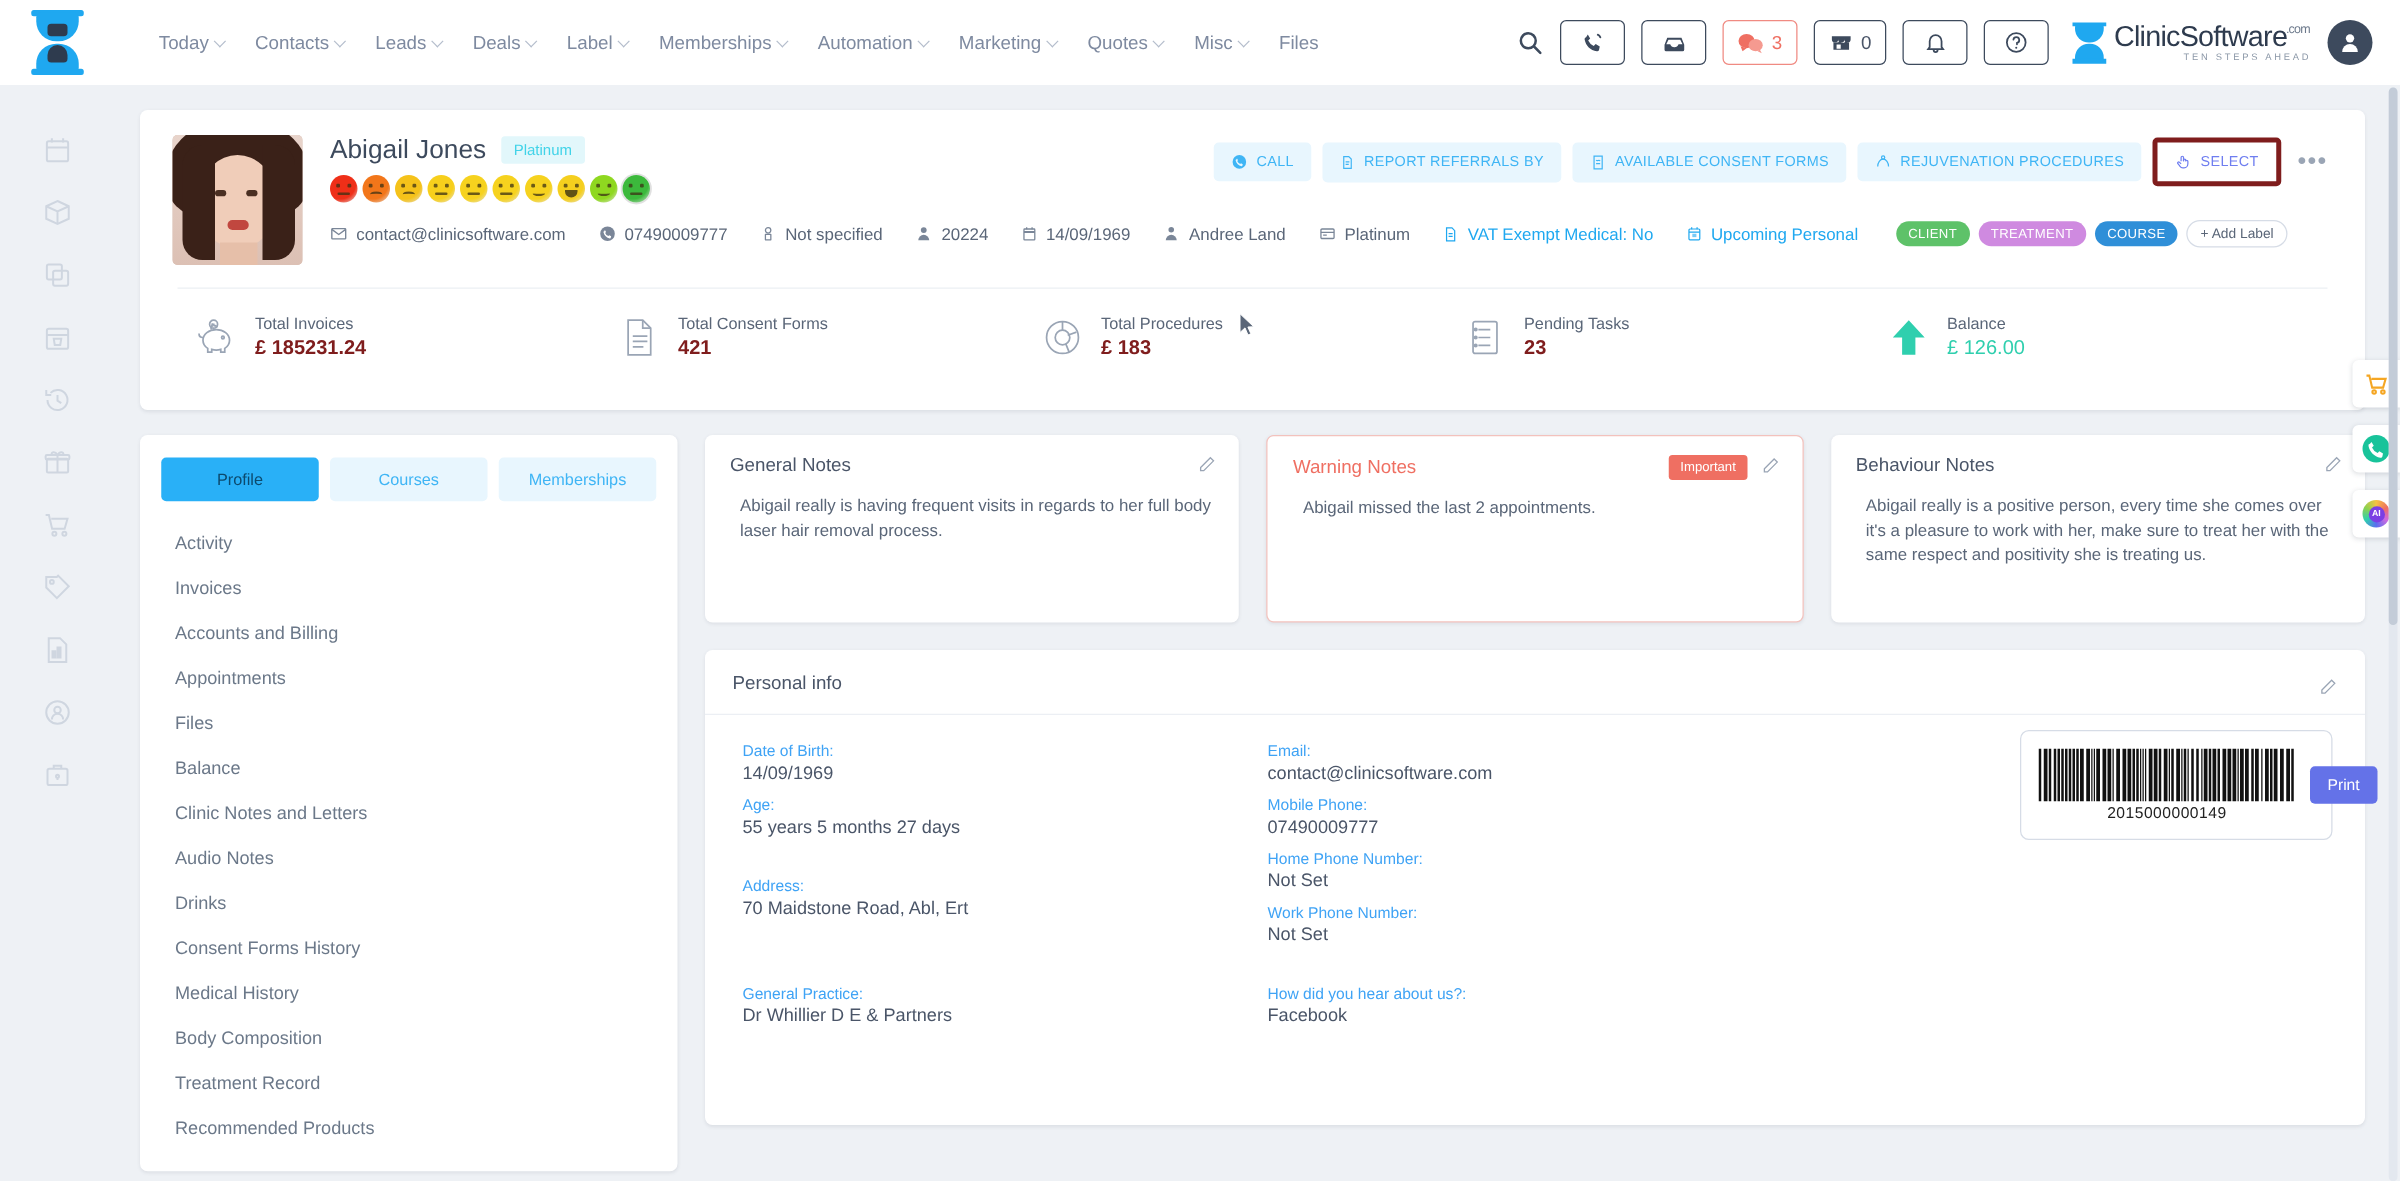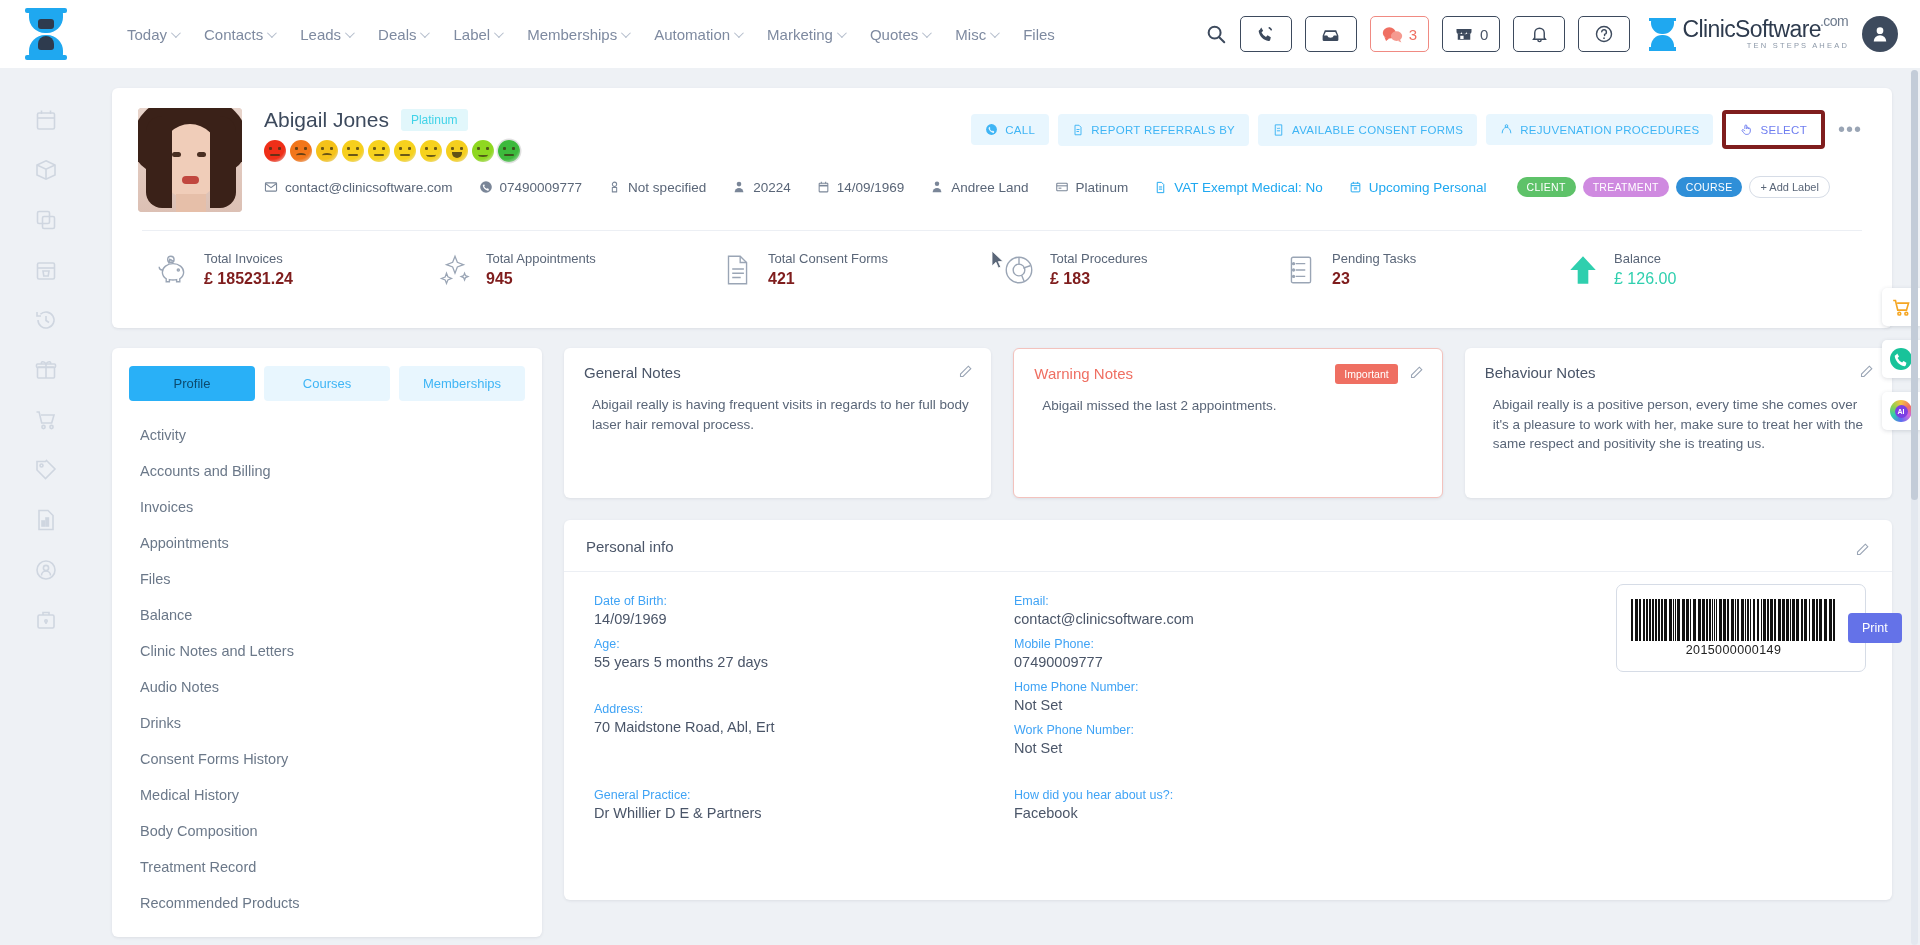--- a/index.html
+++ b/index.html
@@ -52,21 +52,21 @@
   .brandlogo .bmark { width:27px; height:33px; position:relative; }
   .brandlogo .bmark i {
     position:absolute; left:2px; width:23px; height:15px; background:#1fa8f0; display:block;
   }
   .brandlogo .bmark i.t { top:1px; border-radius:3px 3px 11px 11px; }
   .brandlogo .bmark i.b { bottom:1px; border-radius:11px 11px 3px 3px; }
   .brandlogo .bmark u { position:absolute; left:0; width:27px; height:3.5px; background:#1fa8f0; }
   .brandlogo .bmark u.t { top:0; } .brandlogo .bmark u.b { bottom:0; }
   .brandtxt { line-height:1; }
   .brandtxt .bt1 { font-size:23px; color:#2e3b4e; letter-spacing:-0.6px; font-weight:500;}
-  .brandtxt .bdot { font-size:14px; color:#6d7a8c; position:relative; top:-11px; left:-1px;}
+  .brandtxt .bdot { font-size:10px; color:#6d7a8c; position:relative; top:-11px; left:-1px;}
   .brandtxt .bt2 { font-size:7.5px; letter-spacing:2.2px; color:#8c98a8; text-align:right; margin-top:1px;}
   .avatar-top {
     width:36px; height:36px; border-radius:50%; background:#3d4a5d; display:flex;
     align-items:center; justify-content:center; cursor:pointer;
   }
 
   
   .rail {
     position:absolute; left:0; top:68px; width:92px; height:877px; background:#eef1f5;
     display:flex; flex-direction:column; align-items:center; padding-top:40px; gap:26px; z-index:20;
@@ -634,31 +634,20 @@
               <path d="M6 16c-2 0-3-1.5-3-3M12 10l1-4 4 2"></path>
               <circle cx="14" cy="6" r="3"></circle>
               <text x="12.4" y="8.2" font-size="4" fill="currentColor" stroke="none">S</text>
             </svg></div>
           <div>
             <div class="slab">Total Invoices</div>
             <div class="sval">£ 185231.24</div>
           </div>
         </div>
         <div class="stat">
-          <div class="sico"><svg viewBox="0 0 32 32" width="34" height="34" fill="none" stroke="currentColor" stroke-width="1.2">
-              <path d="M16 3l2.2 5.8L24 11l-5.8 2.2L16 19l-2.2-5.8L8 11l5.8-2.2z"></path>
-              <path d="M8 19l1.3 3.4L12.7 24l-3.4 1.3L8 28.7 6.7 25.3 3.3 24l3.4-1.3z"></path>
-              <path d="M25 19l.9 2.3 2.3.9-2.3.9-.9 2.3-.9-2.3-2.3-.9 2.3-.9z"></path>
-            </svg></div>
-          <div>
-            <div class="slab">Total Appointments</div>
-            <div class="sval">945</div>
-          </div>
-        </div>
-        <div class="stat">
           <div class="sico"><svg viewBox="0 0 32 32" width="34" height="34" fill="none" stroke="currentColor" stroke-width="1.3">
               <path d="M8 3h11l6 6v20H8z"></path>
               <path d="M19 3v6h6"></path>
               <path d="M11.5 15h11M11.5 19h11M11.5 23h8"></path>
             </svg></div>
           <div>
             <div class="slab">Total Consent Forms</div>
             <div class="sval">421</div>
           </div>
         </div>
@@ -701,22 +690,22 @@
   <div class="lower">
 
     <div class="leftcol card">
       <div class="tabs" id="tabs">
           <div class="tab active">Profile</div>
           <div class="tab">Courses</div>
           <div class="tab">Memberships</div>
         </div>
       <div class="menu" id="menu">
           <div class="menuitem">Activity</div>
+          <div class="menuitem">Invoices</div>
           <div class="menuitem">Accounts and Billing</div>
-          <div class="menuitem">Invoices</div>
           <div class="menuitem">Appointments</div>
           <div class="menuitem">Files</div>
           <div class="menuitem">Balance</div>
           <div class="menuitem">Clinic Notes and Letters</div>
           <div class="menuitem">Audio Notes</div>
           <div class="menuitem">Drinks</div>
           <div class="menuitem">Consent Forms History</div>
           <div class="menuitem">Medical History</div>
           <div class="menuitem">Body Composition</div>
           <div class="menuitem">Treatment Record</div>

